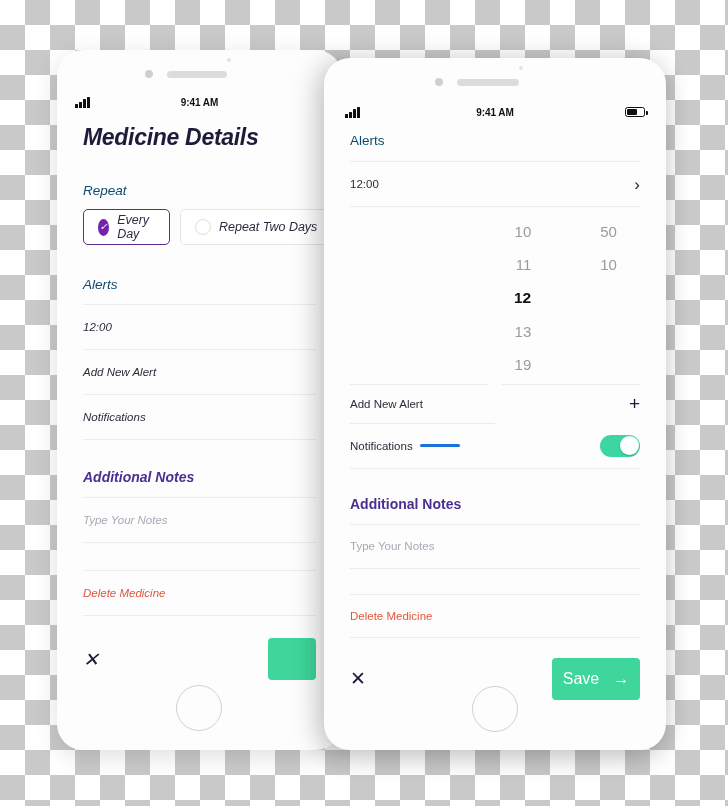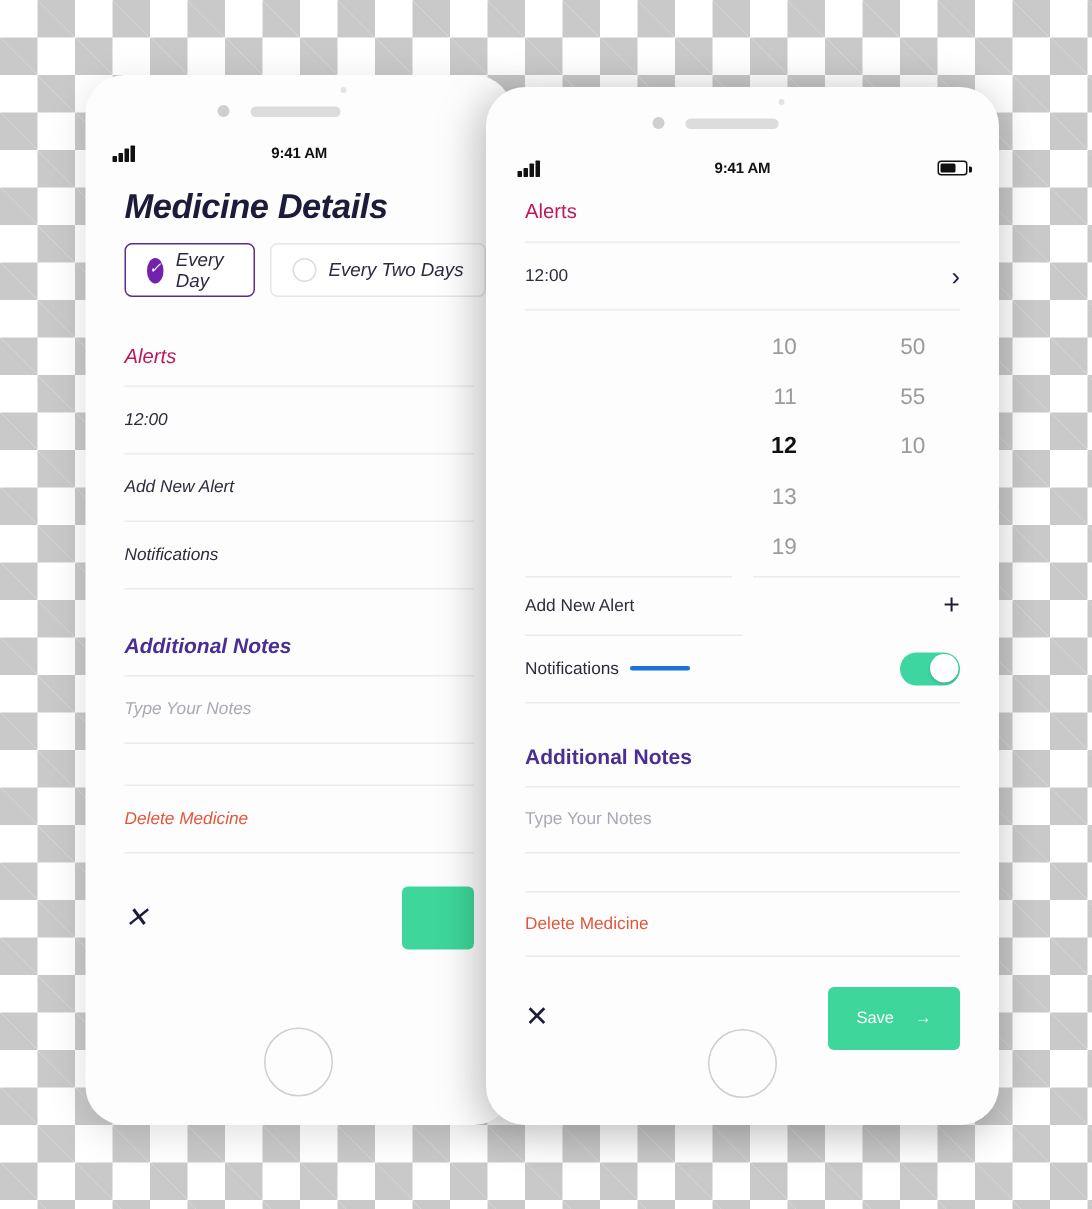--- a/index.html
+++ b/index.html
@@ -83,21 +83,21 @@
   .home-btn {
     position:absolute; width:46px; height:46px; border-radius:50%;
     border:1.6px solid #cfcfcf; background:#fdfdfd;
   }
 
   
   .h1 {
     font-size:23px; font-weight:bold; color:#1d1b3a; letter-spacing:-0.3px;
   }
   .sect-label {
-    font-size:13.5px; color:#be185d; font-weight:normal;
+    font-size:13.5px; color:#0c4a6e; font-weight:normal;
   }
   .sect-label.bold { font-weight:bold; color:#4a2f91; font-size:14px; }
   .row-text { font-size:11.5px; color:#2c2c3a; }
   .row-muted { font-size:11.5px; color:#a9a9b4; }
   .row-danger { font-size:11.5px; color:#e0573e; }
   .hr { height:1px; background:#ececec; }
 
   
   .chip {
     display:flex; align-items:center; gap:8px;
@@ -134,21 +134,21 @@
     content:""; position:absolute; right:1.5px; top:1.5px;
     width:19px; height:19px; border-radius:50%; background:#fff;
     box-shadow:0 1px 2px rgba(0,0,0,0.18);
   }
   .blue-line { height:2.5px; width:40px; background:#1a73d9; border-radius:2px; }
 
   
   .save-btn {
     display:flex; align-items:center; justify-content:center; gap:14px;
     background:#3ed69b; color:#fff; border-radius:4px;
-    font-size:11px; width:88px; height:42px;
+    font-size:16px; width:88px; height:42px;
   }
   .green-block { background:#3ed69b; border-radius:4px; }
   .x-close {
     font-size:19px; color:#1d1b3a; line-height:1;
     font-family:"Liberation Sans", sans-serif;
   }
   .chev { font-size:17px; color:#1d1b3a; line-height:1; }
   .plus { font-size:19px; color:#1d1b3a; line-height:1; }
 </style>
 </head>
@@ -169,29 +169,30 @@
         <i></i>
         <i></i>
       </div>
     <div class="clock">9:41 AM</div>
   </div>
 
   <div class="screen" style="top:74px; padding:0 26px;font-style:italic;">
 
     <div class="h1">Medicine Details</div>
 
+    <div class="sect-label" style="margin-top:32px;">Repeat</div>
 
     <div style="display:flex; gap:10px; margin-top:11px;">
       <div class="chip active">
         <span class="radio-on">✓</span>
         <span>Every Day</span>
       </div>
       <div class="chip inactive" style="flex-shrink:0;">
         <span class="radio-off"></span>
-        <span>Every Two Days</span>
+        <span>Repeat Two Days</span>
       </div>
     </div>
 
     <div class="sect-label" style="margin-top:32px;">Alerts</div>
 
     <div class="hr" style="margin-top:12px;"></div>
     <div style="height:44px; display:flex; align-items:center;">
       <span class="row-text">12:00</span>
     </div>
     <div class="hr"></div>
@@ -265,21 +266,20 @@
       <div class="picker-col" style="flex:0 0 33%;"></div>
       <div class="picker-col">
         <div class="v">10</div>
         <div class="v">11</div>
         <div class="v sel">12</div>
         <div class="v">13</div>
         <div class="v">19</div>
       </div>
       <div class="picker-col">
         <div class="v">50</div>
-        <div class="v">55</div>
         <div class="v">10</div>
       </div>
       <div class="picker-col" style="flex:0 0 8%;"></div>
     </div>
 
     <div style="display:flex; margin-top:3px;">
       <div style="flex:1; height:1px; background:#ececec;"></div>
       <div style="width:14px;"></div>
       <div style="flex:1; height:1px; background:#ececec;"></div>
     </div>

